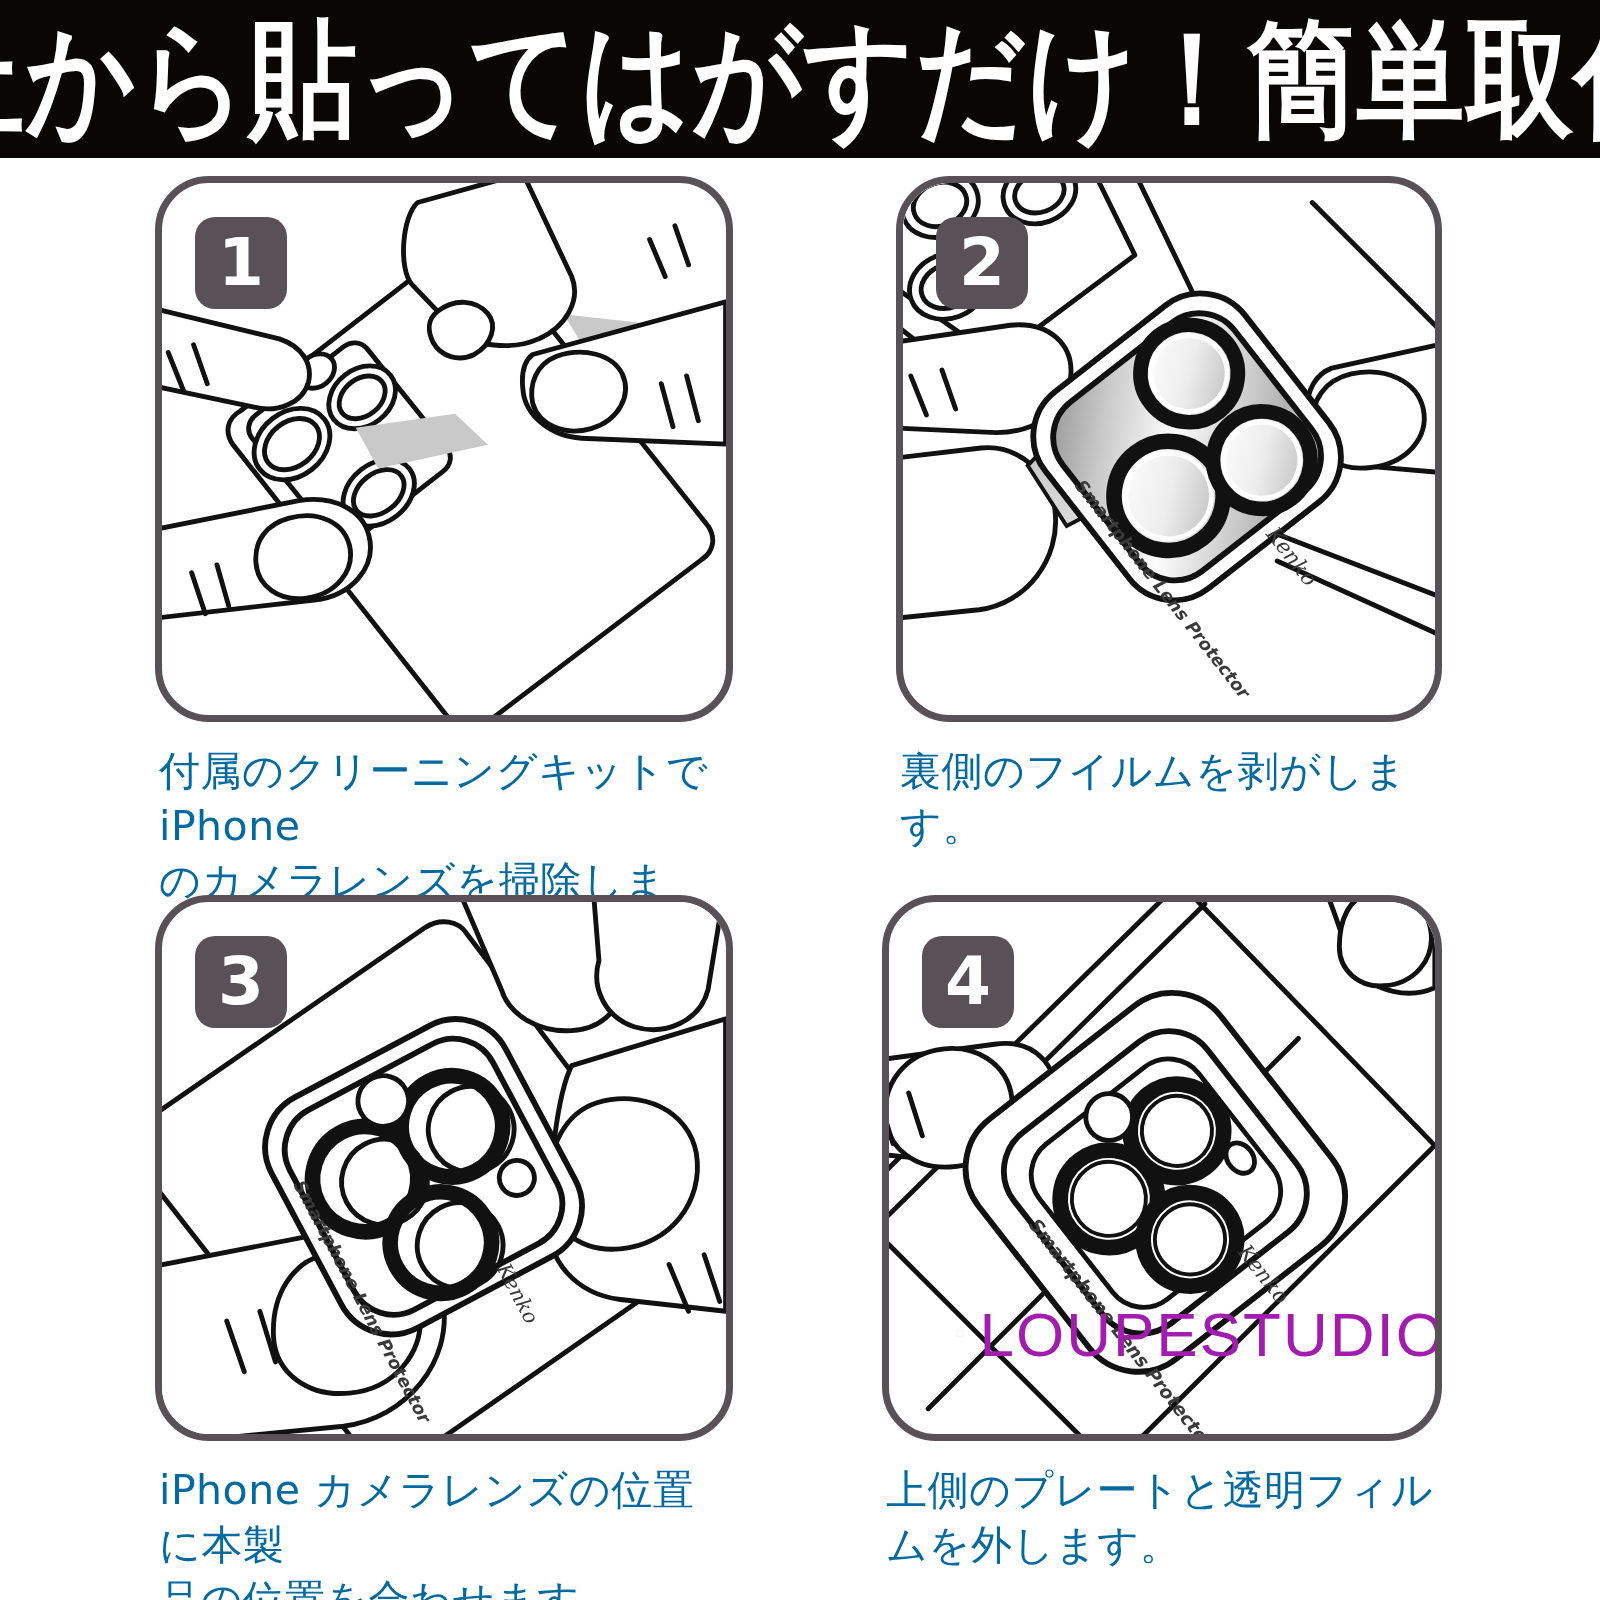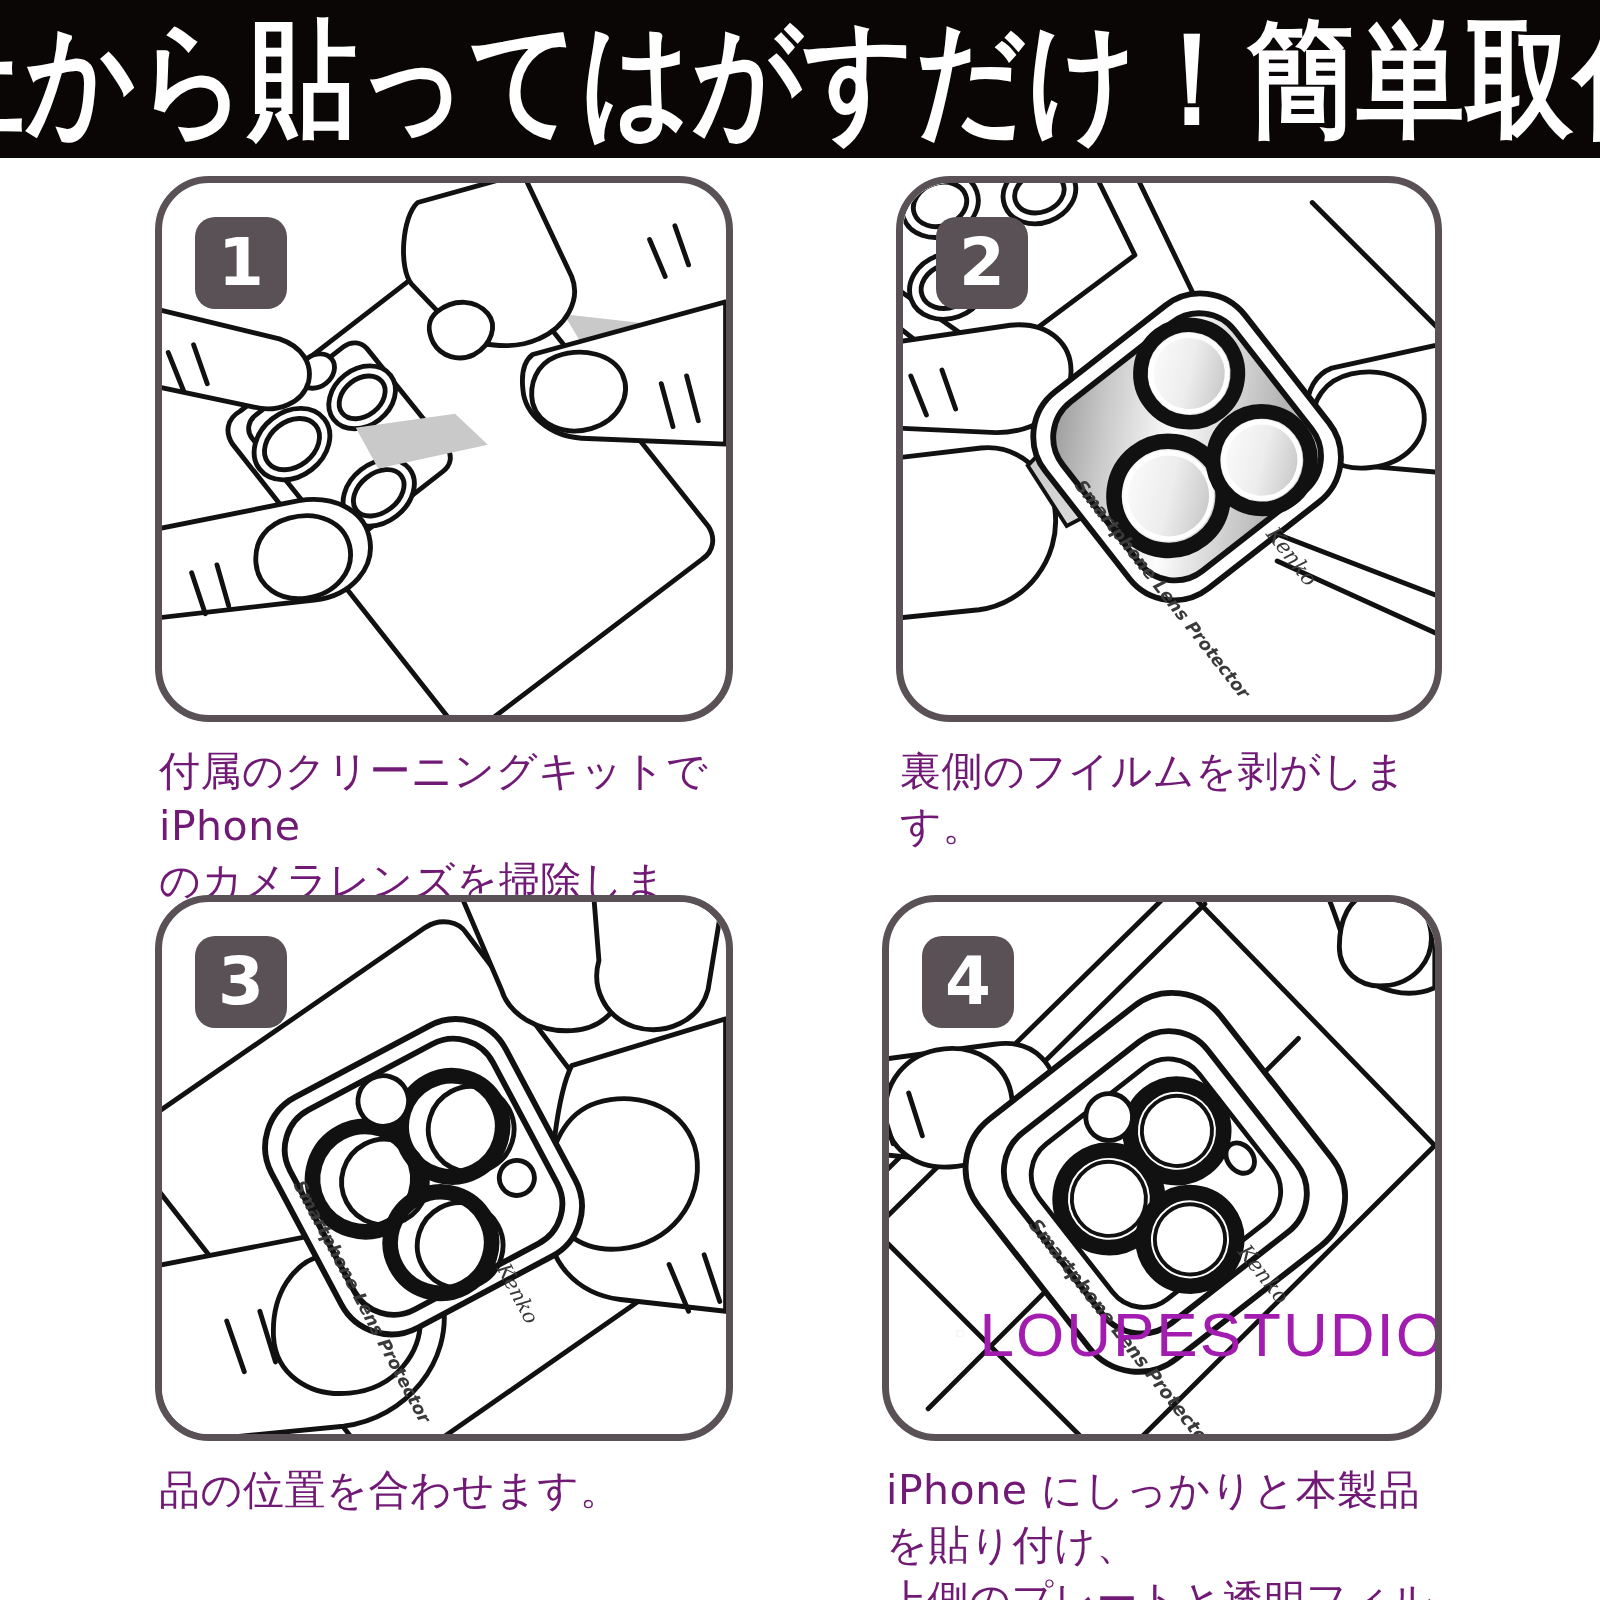--- a/index.html
+++ b/index.html
@@ -40,21 +40,21 @@
     background:#595155;border-radius:20px;z-index:6;
     display:flex;align-items:center;justify-content:center;
   }
   .badge span{
     color:#ffffff;font-size:66px;font-weight:700;line-height:1;
     font-family:"DejaVu Sans","Liberation Sans",sans-serif;
   }
   .art{position:absolute;left:0;top:0;width:100%;height:100%;}
   .caption{
     margin-top:22px;padding-left:4px;
-    font-size:41px;line-height:1.34;color:#701a75;
+    font-size:41px;line-height:1.34;color:#0369a1;
     font-family:"DejaVu Sans","Liberation Sans",sans-serif;
     letter-spacing:0.5px;
   }
   .caption .l2{display:block;}
   
   .wm{
     position:absolute;left:12%;bottom:52px;width:90%;
     display:flex;align-items:center;gap:14px;
     opacity:1;pointer-events:none;z-index:1;
   }
@@ -237,20 +237,21 @@
 
           <circle cx="268" cy="194" r="26" fill="#ffffff" stroke="#111111" stroke-width="5"></circle>
           <circle cx="352" cy="328" r="18" fill="#ffffff" stroke="#111111" stroke-width="5"></circle>
 
           <text x="146" y="226" transform="rotate(90 146 226)" font-family="'DejaVu Sans','Liberation Sans',sans-serif" font-size="18" font-style="italic" font-weight="600" fill="#3a3a3a">Smartphone Lens Protector</text>
           <text x="290" y="400" transform="rotate(90 290 400)" font-family="'DejaVu Serif','Liberation Serif',serif" font-size="21" font-style="italic" fill="#3a3a3a">Kenko</text>
         </g>
       </svg>
     </div>
     <div class="caption">
+      <span class="l1">iPhone カメラレンズの位置に本製</span>
       <span class="l2">品の位置を合わせます。</span>
     </div>
   </div>
 
   <div class="step s4">
     <div class="panel">
       <div class="badge">
         <span>4</span>
       </div>
 
@@ -293,18 +294,17 @@
 
           <circle cx="280" cy="202" r="24" fill="#ffffff" stroke="#111111" stroke-width="5"></circle>
           <ellipse cx="360" cy="318" rx="13" ry="17" fill="#ffffff" stroke="#111111" stroke-width="5"></ellipse>
 
           <text x="146" y="238" transform="rotate(90 146 238)" font-family="'DejaVu Sans','Liberation Sans',sans-serif" font-size="19" font-style="italic" font-weight="600" fill="#3a3a3a">Smartphone Lens Protector</text>
           <text x="298" y="392" transform="rotate(90 298 392)" font-family="'DejaVu Serif','Liberation Serif',serif" font-size="22" font-style="italic" fill="#3a3a3a">Kenko</text>
         </g>
       </svg>
     </div>
     <div class="caption">
-      <span class="l1">iPhone にしっかりと本製品を貼り付け、</span>
       <span class="l2">上側のプレートと透明フィルムを外します。</span>
     </div>
   </div>
 
 </div>
 
 </body></html>

